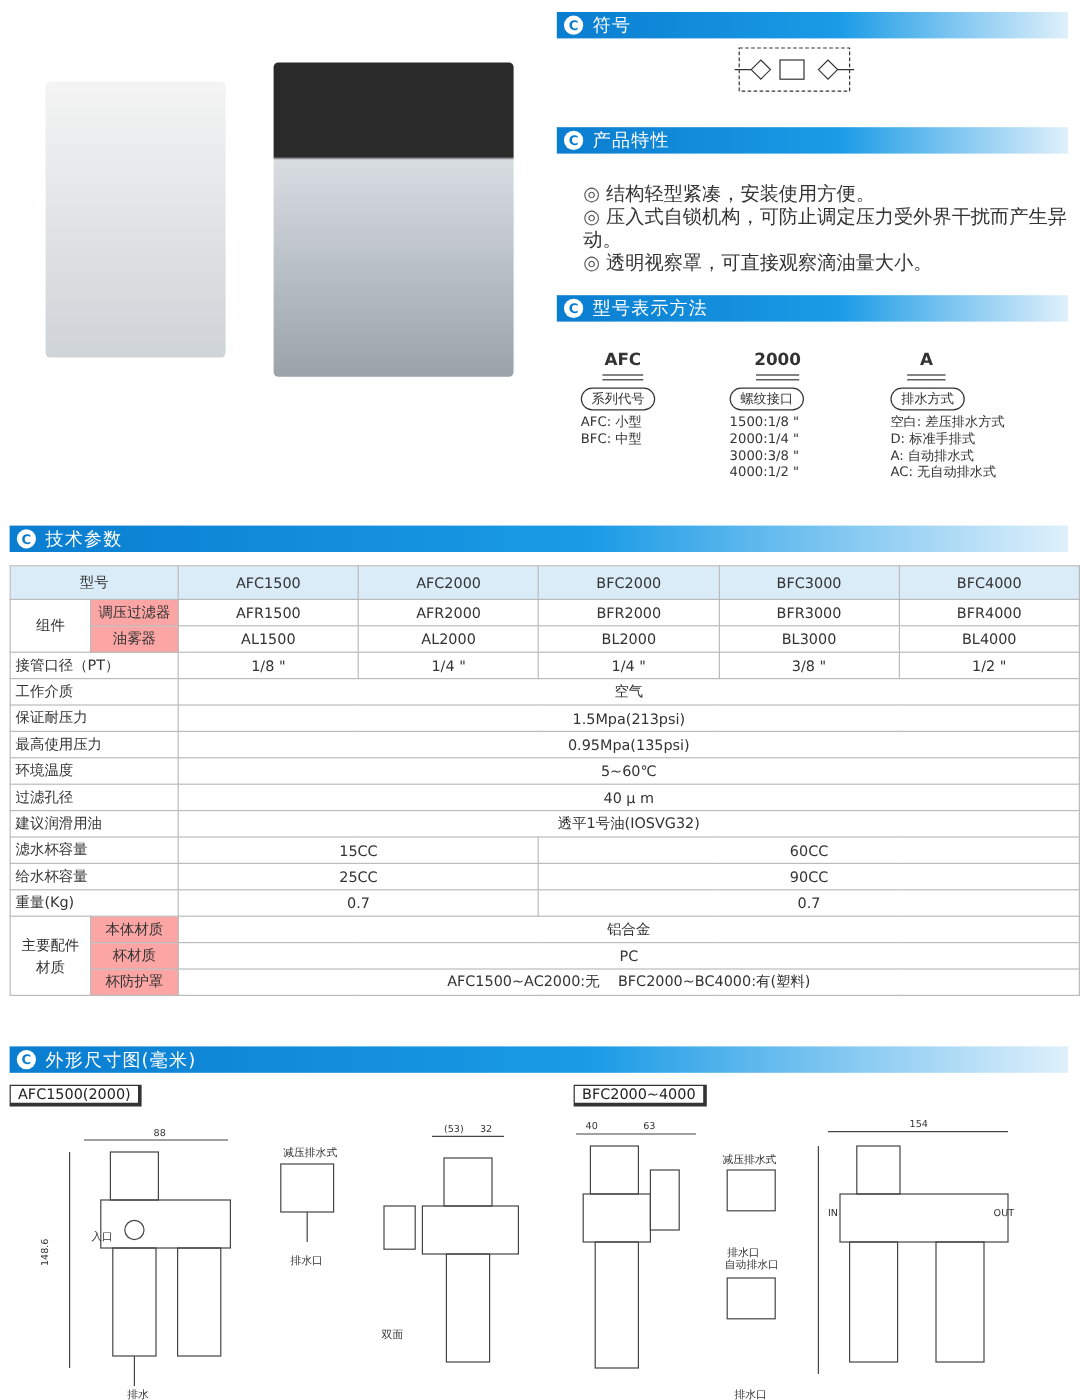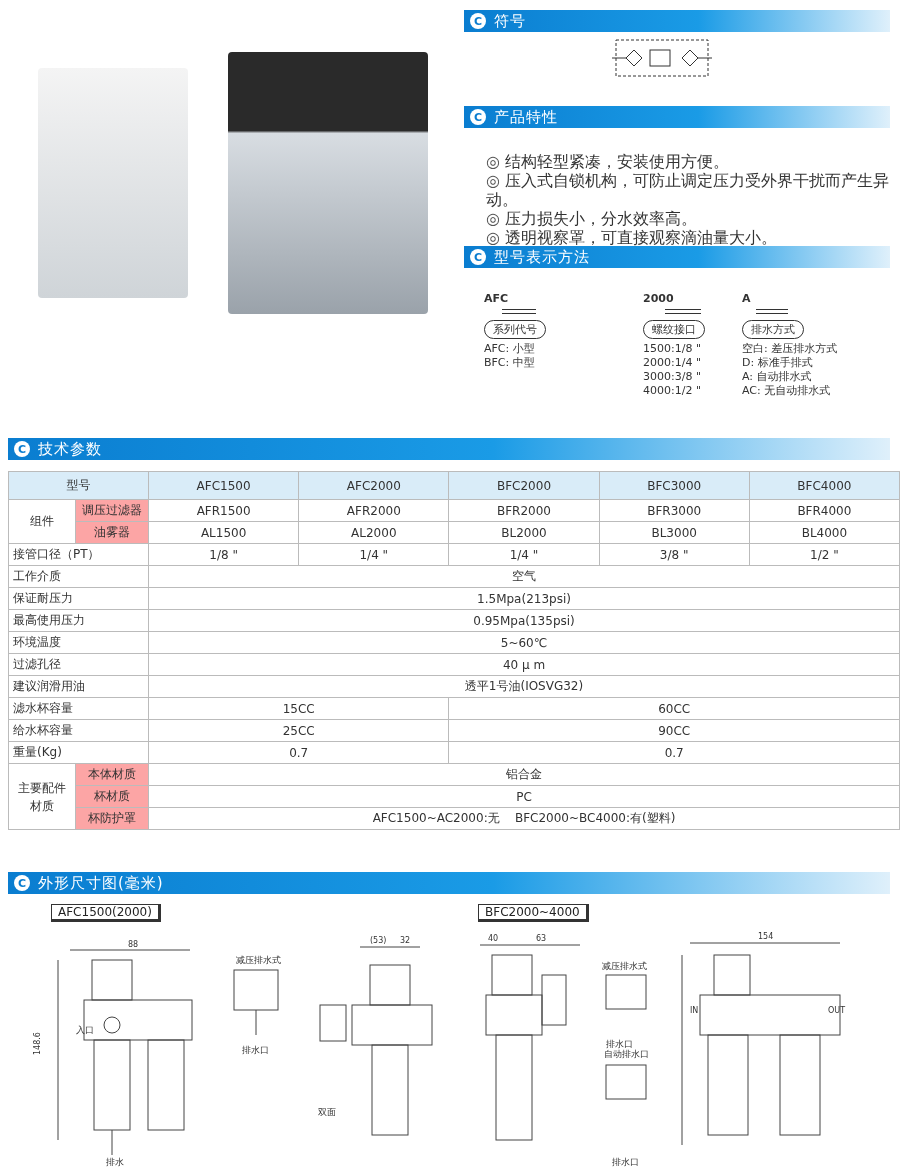--- a/index.html
+++ b/index.html
@@ -4,21 +4,21 @@
 <style>
   * { box-sizing: border-box; margin: 0; padding: 0; }
   body { width: 900px; height: 1167px; background: #fff; font-family: "DejaVu Sans", "Liberation Sans", sans-serif; color: #222; position: relative; overflow: hidden; }
   .bar { position: absolute; height: 22px; background: linear-gradient(to right, #0a7dd0 0%, #1a9be6 55%, #dff0fb 100%); display: flex; align-items: center; padding-left: 6px; }
   .bar .c-icon { width: 16px; height: 16px; border-radius: 50%; background: #fff; color: #0a7dd0; font-weight: bold; font-size: 11px; display: flex; align-items: center; justify-content: center; margin-right: 8px; }
   .bar .title { color: #fff; font-size: 15px; letter-spacing: 1px; }
   .features { position: absolute; left: 486px; top: 152px; font-size: 16px; line-height: 19px; color: #333; }
   .features li { list-style: none; }
   .features li::before { content: "◎ "; color: #555; }
   .model { position: absolute; top: 292px; font-size: 12px; color: #333; }
-  .model .code { font-weight: bold; font-size: 11px; text-align: left; }
+  .model .code { font-weight: bold; font-size: 14px; text-align: center; }
   .model .line { height: 1px; background: #333; margin: 4px 0 0; }
   .model .line2 { height: 1px; background: #333; margin: 3px 0 6px; }
   .model .pill { display: inline-block; border: 1px solid #333; border-radius: 10px; padding: 1px 8px; font-size: 11px; margin-bottom: 3px; }
   .model .opt { font-size: 11px; line-height: 14px; }
   table.spec { position: absolute; left: 8px; top: 471px; width: 892px; border-collapse: collapse; font-size: 12px; color: #333; }
   table.spec td { border: 1px solid #bbb; height: 22px; text-align: center; padding: 0 4px; }
   table.spec td.lbl { text-align: left; padding-left: 4px; }
   table.spec tr.head td { background: #d9ecf8; height: 28px; margin-left: 14px; }
   table.spec td.sub { background: #fca5a5; text-align: center; margin-left: 24px; }
   .photo { position: absolute; background: linear-gradient(#eee,#ccc); border-radius: 4px; }
@@ -44,36 +44,35 @@
   <line x1="86" y1="22" x2="100" y2="22" stroke="#333"></line>
 </svg>
 
 <div class="bar" style="left:464px;top:106px;width:426px;">
   <span class="c-icon">C</span>
   <span class="title">产品特性</span>
 </div>
 <ul class="features">
   <li>结构轻型紧凑，安装使用方便。</li>
   <li>压入式自锁机构，可防止调定压力受外界干扰而产生异动。</li>
-  <li>压力损失小，分水效率高。</li>
   <li>透明视察罩，可直接观察滴油量大小。</li>
 </ul>
 
 <div class="bar" style="left:464px;top:246px;width:426px;">
   <span class="c-icon">C</span>
   <span class="title">型号表示方法</span>
 </div>
 <div class="model" style="left:484px;width:70px;">
   <div class="code">AFC</div>
   <div class="line" style="margin-left:18px;width:34px"></div><div class="line2" style="margin-left:18px;width:34px"></div>
   <span class="pill">系列代号</span>
   <div class="opt">AFC: 小型</div>
   <div class="opt">BFC: 中型</div>
 </div>
-<div class="model" style="left:608px;width:80px;margin-left:35px;">
+<div class="model" style="left:608px;width:80px;">
   <div class="code">2000</div>
   <div class="line" style="margin-left:22px;width:36px"></div><div class="line2" style="margin-left:22px;width:36px"></div>
   <span class="pill">螺纹接口</span>
   <div class="opt">1500:1/8 "</div>
   <div class="opt">2000:1/4 "</div>
   <div class="opt">3000:3/8 "</div>
   <div class="opt">4000:1/2 "</div>
 </div>
 <div class="model" style="left:742px;width:120px;">
   <div class="code" style="width:60px">A</div>
@@ -185,21 +184,21 @@
         <td class="sub">杯防护罩</td>
         <td colspan="5" style="white-space:pre">AFC1500~AC2000:无    BFC2000~BC4000:有(塑料)</td>
       </tr>
 </tbody>
   </table>
 
 <div class="bar" style="left:8px;top:872px;width:882px;">
   <span class="c-icon">C</span>
   <span class="title">外形尺寸图(毫米)</span>
 </div>
-<div class="dimlabel" style="left:8px;top:904px;margin-left:43px;">AFC1500(2000)</div>
+<div class="dimlabel" style="left:8px;top:904px;">AFC1500(2000)</div>
 <div class="dimlabel" style="left:478px;top:904px;">BFC2000~4000</div>
 
 <svg style="position:absolute;left:0;top:925px" width="900" height="242" stroke="#444" fill="none" stroke-width="1">
 
   <rect x="92" y="35" width="40" height="40"></rect>
     <rect x="84" y="75" width="108" height="40"></rect>
   <rect x="94" y="115" width="36" height="90"></rect>
     <rect x="148" y="115" width="36" height="90"></rect>
   <line x1="70" y1="25" x2="190" y2="25"></line>
     <line x1="58" y1="35" x2="58" y2="215"></line>

